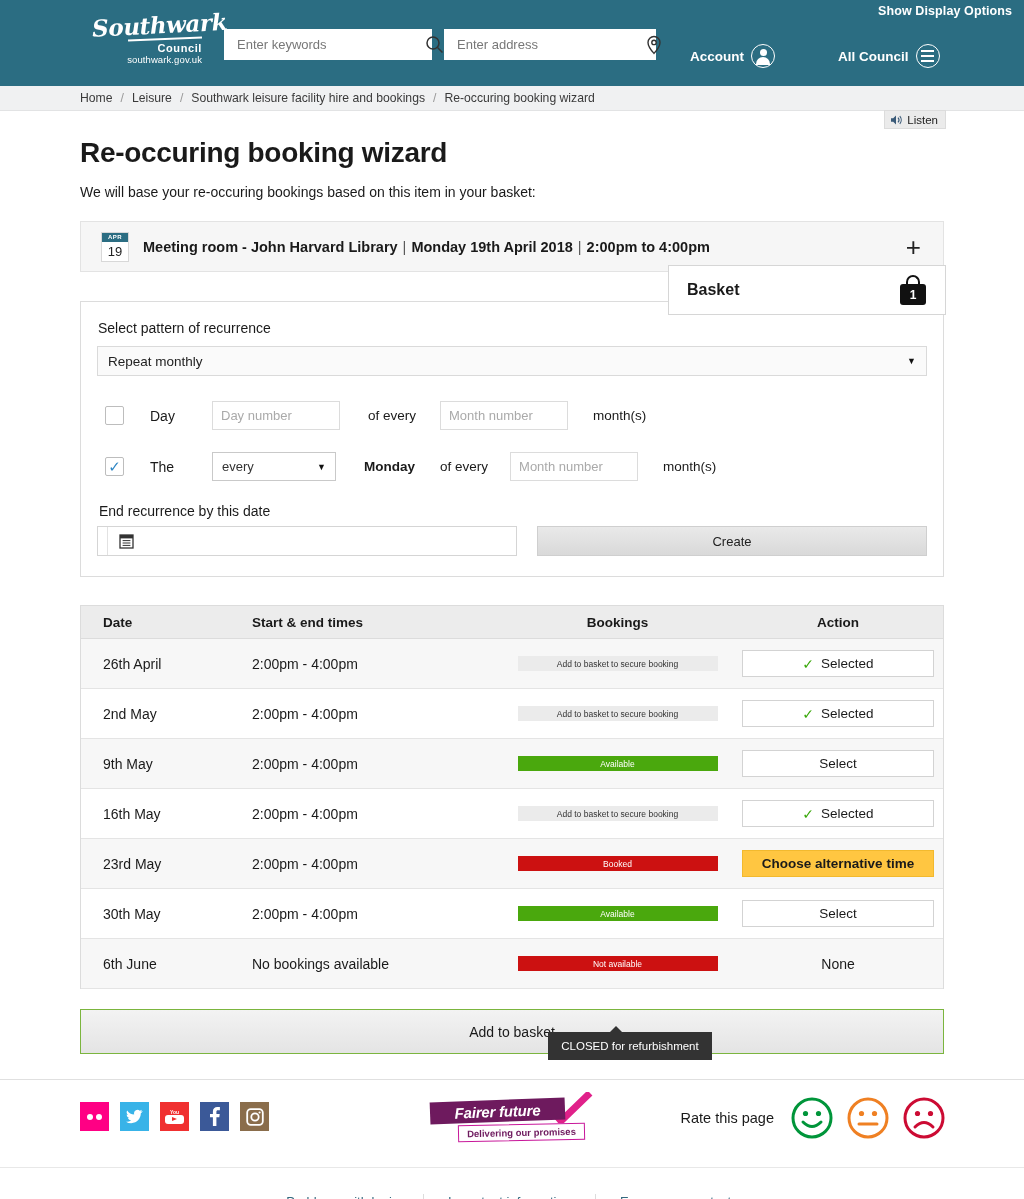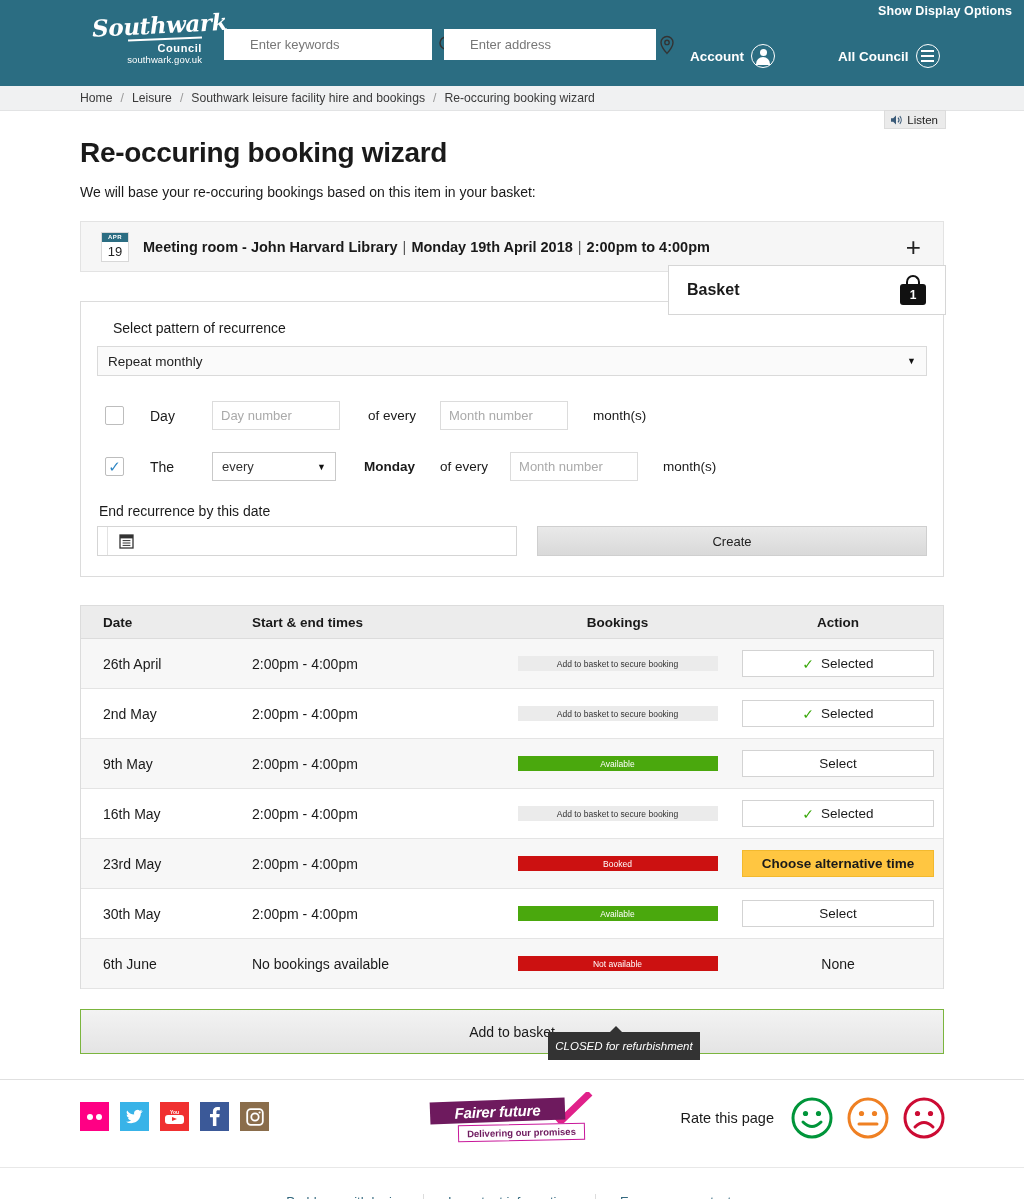--- a/index.html
+++ b/index.html
@@ -73,21 +73,20 @@
   }
   .searchbox.addr { left: 444px; width: 212px; }
   .searchbox input {
     border: none; outline: none;
     flex: 1;
     padding: 0 12px;
     font-family: "Liberation Sans", sans-serif;
     font-size: 13px;
     color: #333;
     background: transparent;
-    margin-left: 13px;
   }
   .searchbox input::placeholder { color: #777; }
   .searchbox .sb-icon {
     width: 30px; height: 100%;
     display: flex; align-items: center; justify-content: center;
   }
 
   .hdr-link {
     position: absolute; top: 44px;
     color: #fff; font-weight: bold; font-size: 13.5px;
@@ -208,21 +207,21 @@
     padding: 0 6px;
   }
 
   
   .panel {
     margin-top: 29px;
     border: 1px solid #dcdcdc;
     background: #fff;
     padding: 18px 16px 20px 16px;
   }
-  .panel-label { font-size: 14px; margin: 0 0 10px 16px; }
+  .panel-label { font-size: 14px; margin: 0 0 10px 1px; }
   .select-main {
     width: 100%; height: 30px;
     border: 1px solid #dadada;
     background: #fafafa;
     display: flex; align-items: center; justify-content: space-between;
     padding: 0 10px;
     font-size: 13.5px; color: #222;
     cursor: pointer;
   }
   .caret { font-size: 9px; color: #111; }
@@ -328,27 +327,26 @@
     gap: 7px;
     font-size: 13.5px; cursor: pointer;
   }
   .act-btn.amber { background: #ffc641; border-color: #f2b92e; font-weight: bold; }
   .act-none { font-size: 14px; }
   .tick-green { color: #3aa80a; font-size: 14px; }
 
   .tooltip {
     position: absolute;
     left: 548px; top: 895px;
-    width: 152px; height: 28px;
+    width: 164px; height: 28px;
     background: #333333;
     color: #fff;
     font-size: 11.5px;
     display: flex; align-items: center; justify-content: center;
     z-index: 9;
-    font-style: italic;
   }
   .tooltip::before {
     content: "";
     position: absolute;
     top: -6px; left: 62px;
     border-left: 6px solid transparent;
     border-right: 6px solid transparent;
     border-bottom: 6px solid #333333;
   }
 

